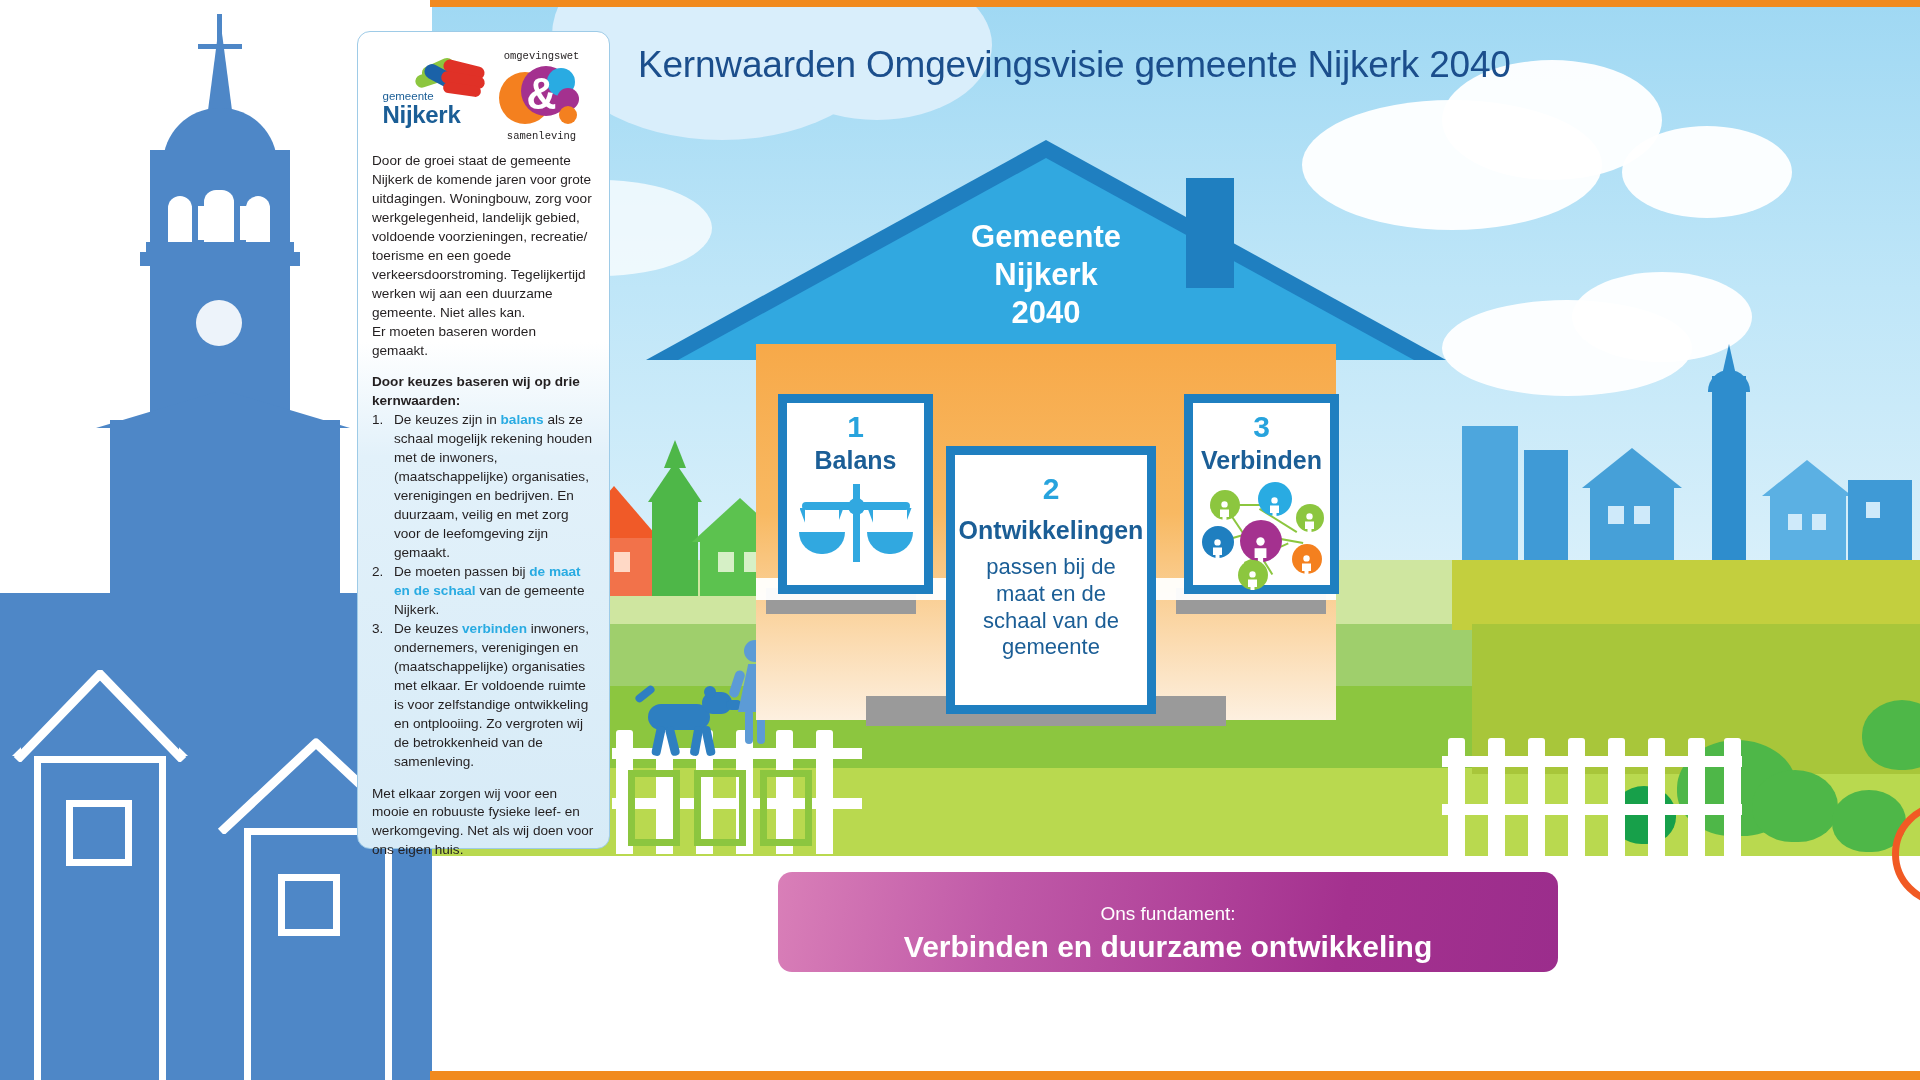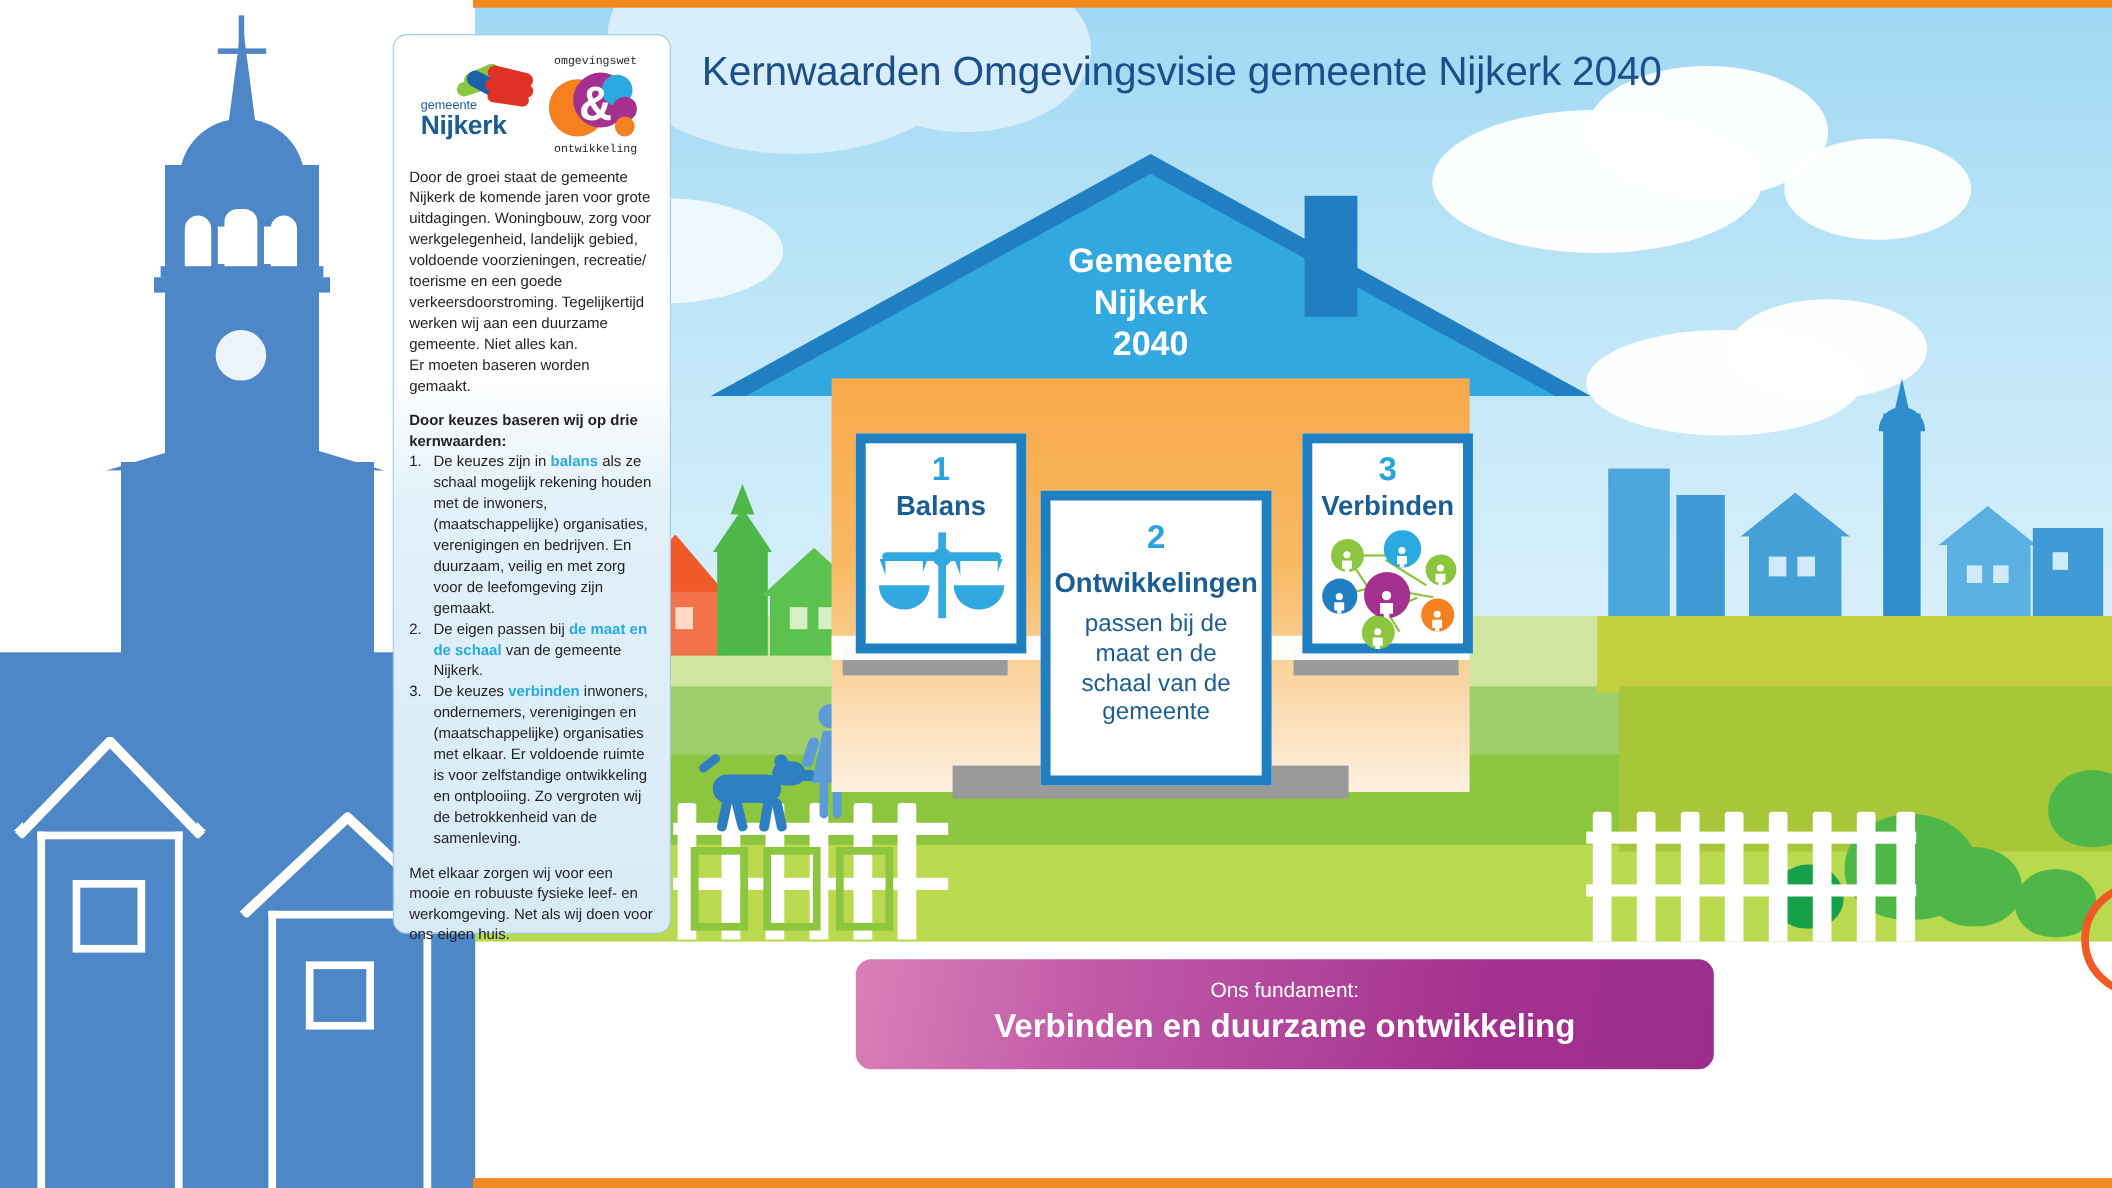--- a/index.html
+++ b/index.html
@@ -153,21 +153,21 @@
     position:absolute; left:638px; top:44px; width:1220px; z-index:55;
     color:#1b4e8c; font-weight:normal; font-size:37px; letter-spacing:-.2px;
     white-space:nowrap;
   }
 
   
   .fundament {
     position:absolute; left:778px; top:872px; width:780px; height:100px; z-index:58;
     border-radius:14px;
     background:linear-gradient(100deg,#d97fb8 0%,#c05aa8 28%,#a4318f 72%,#9b2d8c 100%);
-    color:#ffffff; text-align:center; padding-top:18px;
+    color:#ffffff; text-align:center; padding-top:31px;
   }
   .fund-lead { font-size:19px; font-weight:normal; }
   .fund-main { font-size:30px; font-weight:bold; margin-top:5px; }
 
   
   .card {
     position:absolute; left:357px; top:31px; width:253px; height:818px; z-index:70;
     background:linear-gradient(180deg,#ffffff 0%,#ffffff 38%,#e2f1fa 52%,#d7ebf7 100%);
     border:1.5px solid #9ecbe7; border-radius:13px;
     padding:12px 14px 10px 14px;
@@ -487,35 +487,35 @@
         <div class="lg-word2">Nijkerk</div>
       </div>
       <div class="logo-omg">
         <div class="omg-top">omgevingswet</div>
         <div class="omg-blob" style="left:4px;top:22px;width:52px;height:52px;background:#f4801f;"></div>
         <div class="omg-blob" style="left:26px;top:16px;width:50px;height:50px;background:#a4318f;"></div>
         <div class="omg-blob" style="left:52px;top:18px;width:28px;height:28px;background:#29abe2;"></div>
         <div class="omg-blob" style="left:62px;top:38px;width:22px;height:22px;background:#a4318f;"></div>
         <div class="omg-blob" style="left:64px;top:56px;width:18px;height:18px;background:#f4801f;"></div>
         <div class="omg-amp">&amp;</div>
-        <div class="omg-bot">ontwikkeling</div>
+        <div class="omg-bot">samenleving</div>
       </div>
     </div>
 
     <p>Door de groei staat de gemeente Nijkerk de komende jaren voor grote uitdagingen. Woningbouw, zorg voor werkgelegenheid, landelijk gebied, voldoende voorzieningen, recreatie/ toerisme en een goede verkeersdoorstroming. Tegelijkertijd werken wij aan een duurzame gemeente. Niet alles kan.</p>
     <p>Er moeten baseren worden gemaakt.</p>
     <div class="gap"></div>
     <p><strong>Door keuzes baseren wij op drie kernwaarden:</strong></p>
 
     <ol class="kw">
       <li>
         <span class="num">1.</span><span>De keuzes zijn in </span><span class="hl">balans</span><span> als ze schaal mogelijk rekening houden met de inwoners, (maatschappelijke) organisaties, verenigingen en bedrijven. En duurzaam, veilig en met zorg voor de leefomgeving zijn gemaakt.</span>
       </li>
       <li>
-        <span class="num">2.</span><span>De eigen passen bij </span><span class="hl">de maat en de schaal</span><span> van de gemeente Nijkerk.</span>
+        <span class="num">2.</span><span>De moeten passen bij </span><span class="hl">de maat en de schaal</span><span> van de gemeente Nijkerk.</span>
       </li>
       <li>
         <span class="num">3.</span><span>De keuzes </span><span class="hl">verbinden</span><span> inwoners, ondernemers, verenigingen en (maatschappelijke) organisaties met elkaar. Er voldoende ruimte is voor zelfstandige ontwikkeling en ontplooiing. Zo vergroten wij de betrokkenheid van de samenleving.</span>
       </li>
     </ol>
 
     <div class="gap"></div>
     <p>Met elkaar zorgen wij voor een mooie en robuuste fysieke leef- en werkomgeving. Net als wij doen voor ons eigen huis.</p>
   </div>
 

